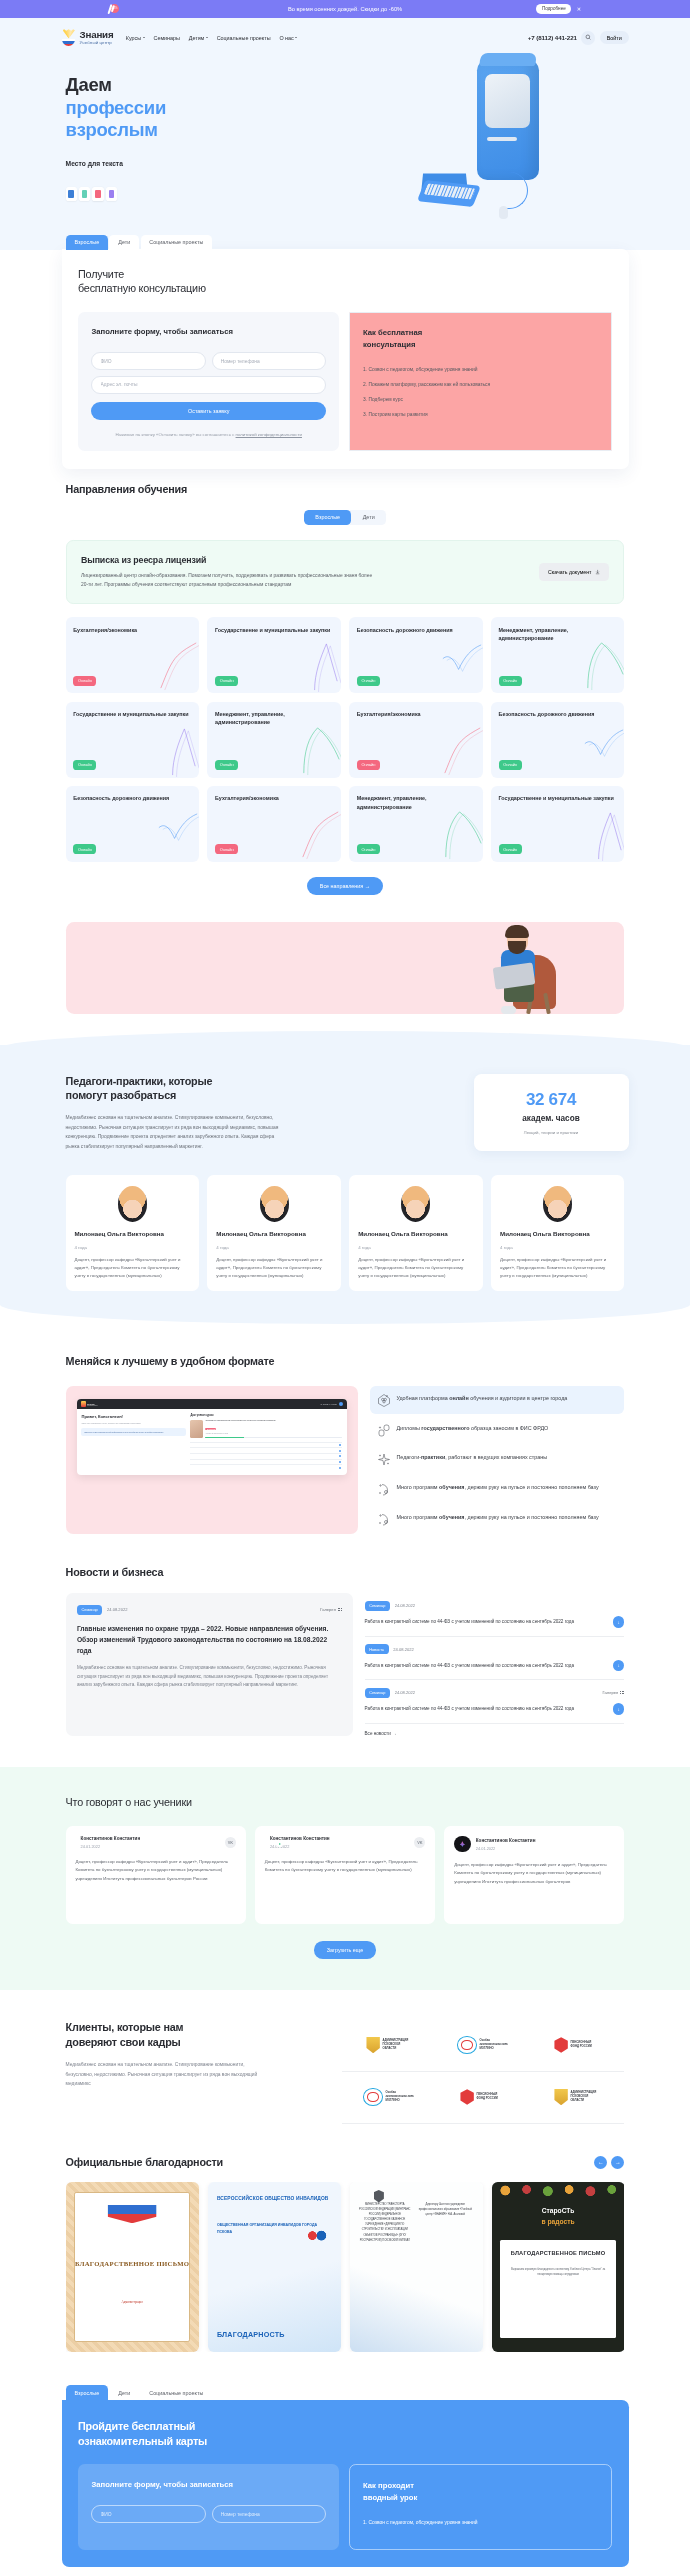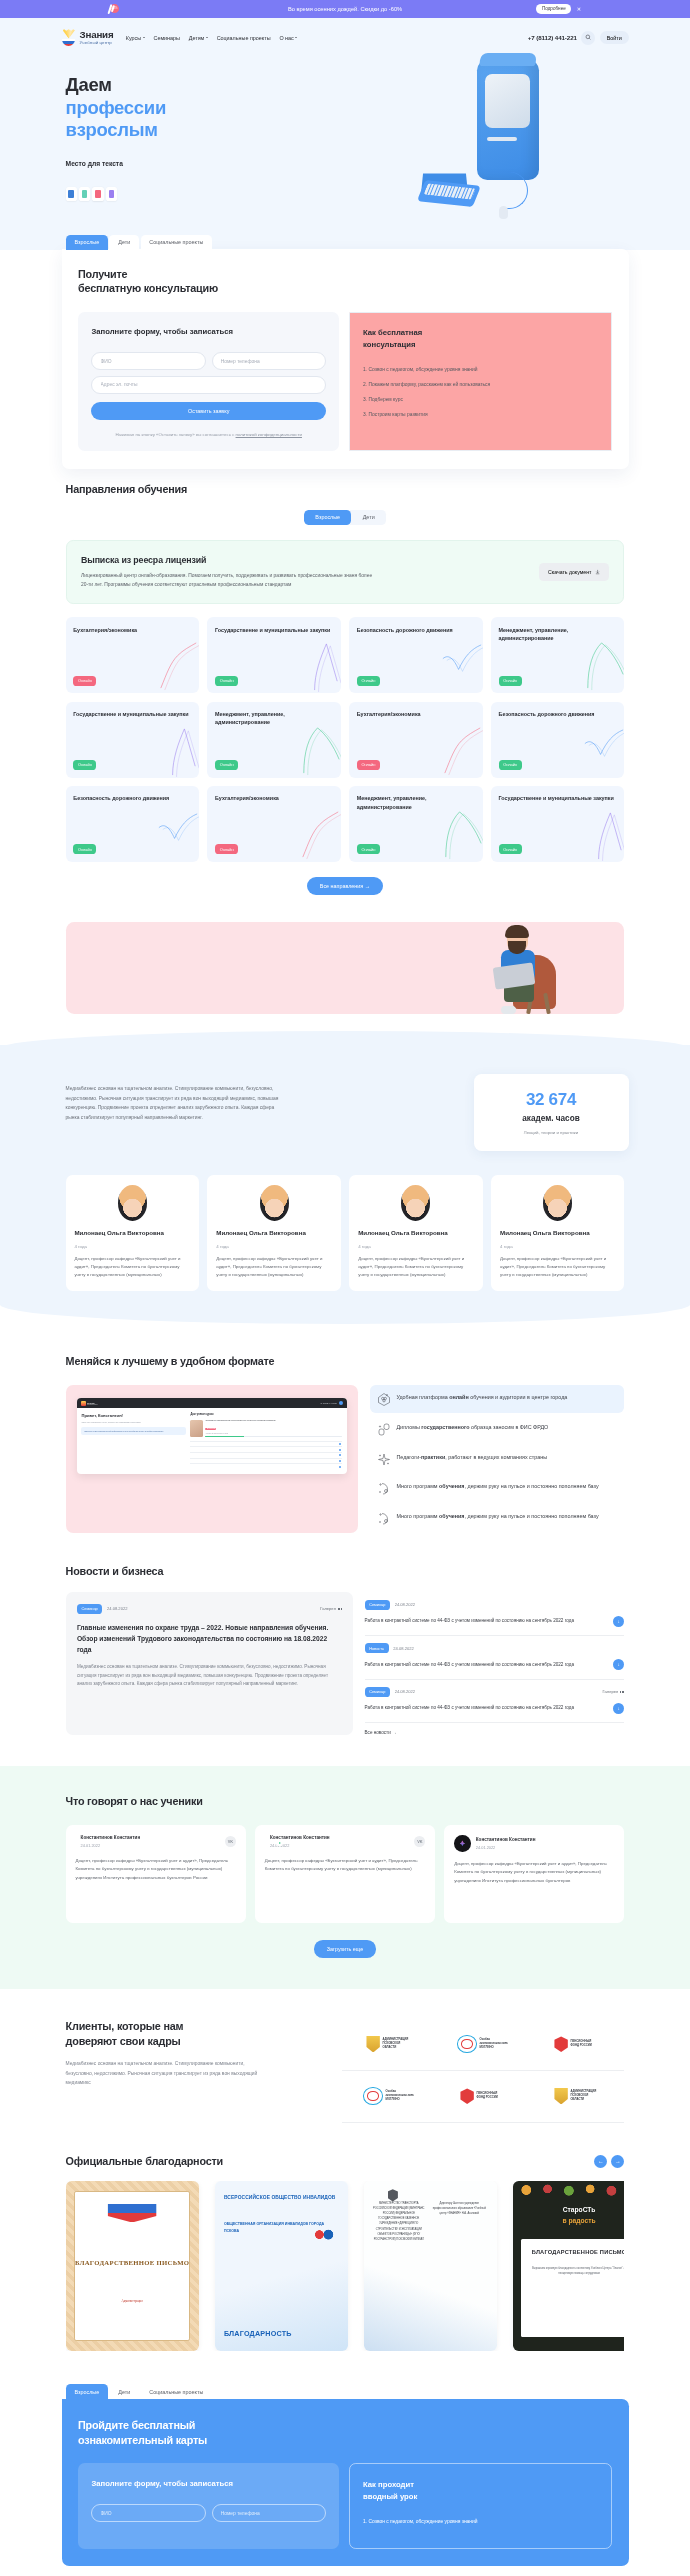--- a/index.html
+++ b/index.html
@@ -59,21 +59,21 @@
   .kbd:after{content:"";position:absolute;left:3.6px;top:3.1px;right:3.6px;bottom:6.2px;border-radius:2.6px;background:repeating-linear-gradient(90deg,#e8eef6 0 2.6px,#4f9af5 2.6px 3.6px),repeating-linear-gradient(0deg,#e8eef6 0 2.6px,#4f9af5 2.6px 3.6px)}
   .mouse{position:absolute;left:87px;top:148px;width:9.8px;height:13.4px;background:#e3eaf3;border-radius:5.2px 5.2px 4.6px 4.6px}
   .cord{position:absolute;left:92px;top:114px;width:24px;height:37px;border:1.3px solid #4f9af5;border-radius:0 20.6px 20.6px 0;border-left:none;border-top:none}
 
   .hero-tabs{width:567px;margin:0 auto;display:flex;gap:1.5px;padding-left:4.1px;position:relative;z-index:3}
   .htab{background:#fff;border-radius:4.6px 4.6px 0 0;padding:4.6px 8.8px;font-size:5.4px;color:#5d6068;cursor:pointer;border:none;font-family:inherit}
   .htab.on{background:#4f9af5;color:#fff}
 
   
   .consult{width:567px;margin:0 auto;background:#fff;border-radius:0 7.2px 7.2px 7.2px;padding:17.5px 16.5px 18.5px;box-shadow:0 5.2px 17.5px rgba(30,60,110,.07);position:relative;z-index:2;margin-top:-0.5px}
-  .consult h2{font-size:10.8px;line-height:1.35;font-weight:bold;letter-spacing:-0.2px}
+  .consult h2{font-size:10.8px;line-height:1.35;font-weight:normal;letter-spacing:-0.2px}
   .cc-row{display:flex;gap:9.3px;margin-top:15.5px}
   .cc-left{flex:1;background:#f5f7fb;border-radius:6.7px;padding:14.4px 13.4px 13.4px}
   .cc-right{flex:1;background:#fca5a5;border:0.5px solid #e9edf3;border-radius:1px;padding:14.4px 13.4px}
   .cc-h3{font-size:7.7px;line-height:1.55;font-weight:bold}
   .inp-row{display:flex;gap:5.7px;margin-top:14.4px}
   .inp{flex:1;height:18px;border-radius:9.3px;border:0.5px solid #e2e7ef;background:#fff;padding:0 8.2px;font-size:4.9px;color:#8c93a0;font-family:inherit;outline:none}
   .inp::placeholder{color:#a8aeb9}
   .inp-full{width:100%;margin-top:5.7px}
   .btn-primary{width:100%;height:18px;margin-top:8.2px;border-radius:9.3px;background:#4f9af5;color:#fff;border:none;font-size:5.4px;cursor:pointer;font-family:inherit}
   .cc-steps{margin-top:15.5px}
@@ -193,21 +193,21 @@
   .ni{padding:7.2px 0 8.2px;border-bottom:0.5px solid #eceef1}
   .ni:last-child{border-bottom:none}
   .ni-top{display:flex;align-items:center;gap:4.6px}
   .ni-b{display:flex;align-items:center;gap:7.2px;margin-top:5.7px}
   .ni-b p{flex:1;font-size:4.6px;color:#3a3d44;line-height:1.75}
   .dl{width:11.3px;height:11.3px;border-radius:50%;background:#4f9af5;color:#fff;display:flex;align-items:center;justify-content:center;font-size:4.6px;flex:none;cursor:pointer}
   .more{margin-top:7.2px;font-size:4.6px;color:#3a3d44;display:flex;align-items:center;gap:2.6px;cursor:pointer}
 
   
   .rev{background:#eefaf4;margin-top:31px;padding:29px 0 31px}
-  .rev h2{font-size:10.8px;font-weight:bold;letter-spacing:-0.2px;padding-left:4.1px}
+  .rev h2{font-size:10.8px;font-weight:normal;letter-spacing:-0.2px;padding-left:4.1px}
   .rcards{display:grid;grid-template-columns:repeat(3,1fr);gap:9.3px;margin:17.5px 4.1px 0}
   .rc{background:#fff;border-radius:6.7px;padding:10.3px 9.8px 11.3px;min-height:98px}
   .rc-top{display:flex;align-items:center;gap:5.2px}
   .rc-av{width:16.5px;height:16.5px;border-radius:50%;flex:none}
   .rc-av.a{background:radial-gradient(circle at 50% 62%,#f6d3b8 0 36%,transparent 37%),radial-gradient(circle at 50% 32%,#f0b97e 0 48%,transparent 49%),#25262a}
   .rc-av.b{background:radial-gradient(circle at 50% 60%,#c9936b 0 40%,transparent 41%),#a9825f}
   .rc-av.c{background:#141418;display:flex;align-items:center;justify-content:center}
   .rc-av.c i{width:5.7px;height:5.7px;background:linear-gradient(#e05eb0,#5a6fe0);clip-path:polygon(50% 0,72% 42%,100% 52%,64% 72%,50% 100%,36% 72%,0 52%,28% 42%)}
   .rc-nm{font-size:4.6px;font-weight:bold;line-height:1.5}
   .rc-dt{font-size:3.9px;color:#9aa0ab;margin-top:1.5px}
@@ -230,21 +230,21 @@
   .mog:after{content:"";position:absolute;inset:3.1px;border-radius:50%;border:1px solid #e23b3b}
   .pfr{width:13.4px;height:15.5px;background:#e23b3b;clip-path:polygon(50% 0,100% 22%,100% 72%,50% 100%,0 72%,0 22%)}
   .cli-t{font-size:2.8px;color:#3a3d44;font-weight:bold;line-height:1.4;margin-left:2.6px;max-width:30px}
 
   
   .certs{margin-top:32px}
   .certs-hd{display:flex;align-items:center;padding:0 4.1px}
   .certs-hd h2{font-size:10.8px;font-weight:bold;letter-spacing:-0.2px}
   .arrows{margin-left:auto;display:flex;gap:4.1px}
   .arr{width:13px;height:13px;border-radius:50%;background:#4f9af5;color:#fff;border:none;font-size:5.7px;cursor:pointer;display:flex;align-items:center;justify-content:center;font-family:inherit}
-  .cert-row{display:flex;gap:16px;margin:13.4px 4.1px 0;overflow:hidden}
+  .cert-row{display:flex;gap:9px;margin:13.4px 4.1px 0;overflow:hidden}
   .cert{width:133px;height:170px;border-radius:5.7px;overflow:hidden;flex:none;position:relative;background:#fff;box-shadow:0 1px 5.2px rgba(0,0,0,.06)}
   .c1{background:repeating-linear-gradient(45deg,#f3dab5 0 3.6px,#eccfa5 3.6px 7.2px)}
   .c1 .inner{position:absolute;inset:10.3px 8.2px;background:#fff;border:1px solid #d9b884;border-radius:2.1px}
   .c1 .ttl{position:absolute;top:76px;left:0;right:0;text-align:center;font-size:6.7px;color:#8a5a20;font-weight:bold;letter-spacing:0.3px;line-height:1.9;font-family:"Liberation Serif",serif}
   .c1 .sub{position:absolute;top:118px;left:0;right:0;text-align:center;font-size:3.1px;color:#c0392b;font-family:"Liberation Serif",serif}
   .flagx{position:absolute;top:14.4px;left:50%;transform:translateX(-50%);width:49px;height:27px;background:linear-gradient(#fff 0 33%,#2f6fd0 33% 66%,#e23b3b 66%);border-radius:2.1px;clip-path:polygon(0 0,100% 0,100% 76%,50% 100%,0 76%)}
   .c2{background:linear-gradient(165deg,#f0f6fd 55%,#cfe4f7)}
   .c2 .h{position:absolute;top:13.4px;left:9.3px;right:9.3px;font-size:4.9px;font-weight:bold;color:#1a62b8;line-height:1.8;letter-spacing:0.1px}
   .c2 .h2l{position:absolute;top:40px;left:9.3px;right:9.3px;font-size:3.6px;font-weight:bold;color:#1a62b8;line-height:1.9}
   .c2 .big{position:absolute;bottom:13.4px;left:9.3px;font-size:7.2px;font-weight:bold;color:#1a62b8;letter-spacing:0.2px}
@@ -563,20 +563,24 @@
       <div class="m-beard"></div>
       <div class="m-shoe"></div>
     </div>
   </div>
 </div>
 
 <div class="teachers">
   <div class="sec">
     <div class="t-top">
       <div class="t-l">
+        <h2>
+          <span>Педагоги-практики, которые</span><br>
+          <span>помогут разобраться</span>
+        </h2>
         <p>Медиабизнес основан на тщательном анализе. Стимулирование коммьюнити, безусловно, недостижимо. Рыночная ситуация транслирует из ряда вон выходящий медиамикс, повышая конкуренцию. Продвижение проекта определяет анализ зарубежного опыта. Каждая сфера рынка стабилизирует популярный направленный маркетинг.</p>
       </div>
       <div class="stat">
         <div class="num">32 674</div>
         <div class="lbl">академ. часов</div>
         <div class="sm">Лекций, теории и практики</div>
       </div>
     </div>
     <div class="tcards">
         <div class="tc">

